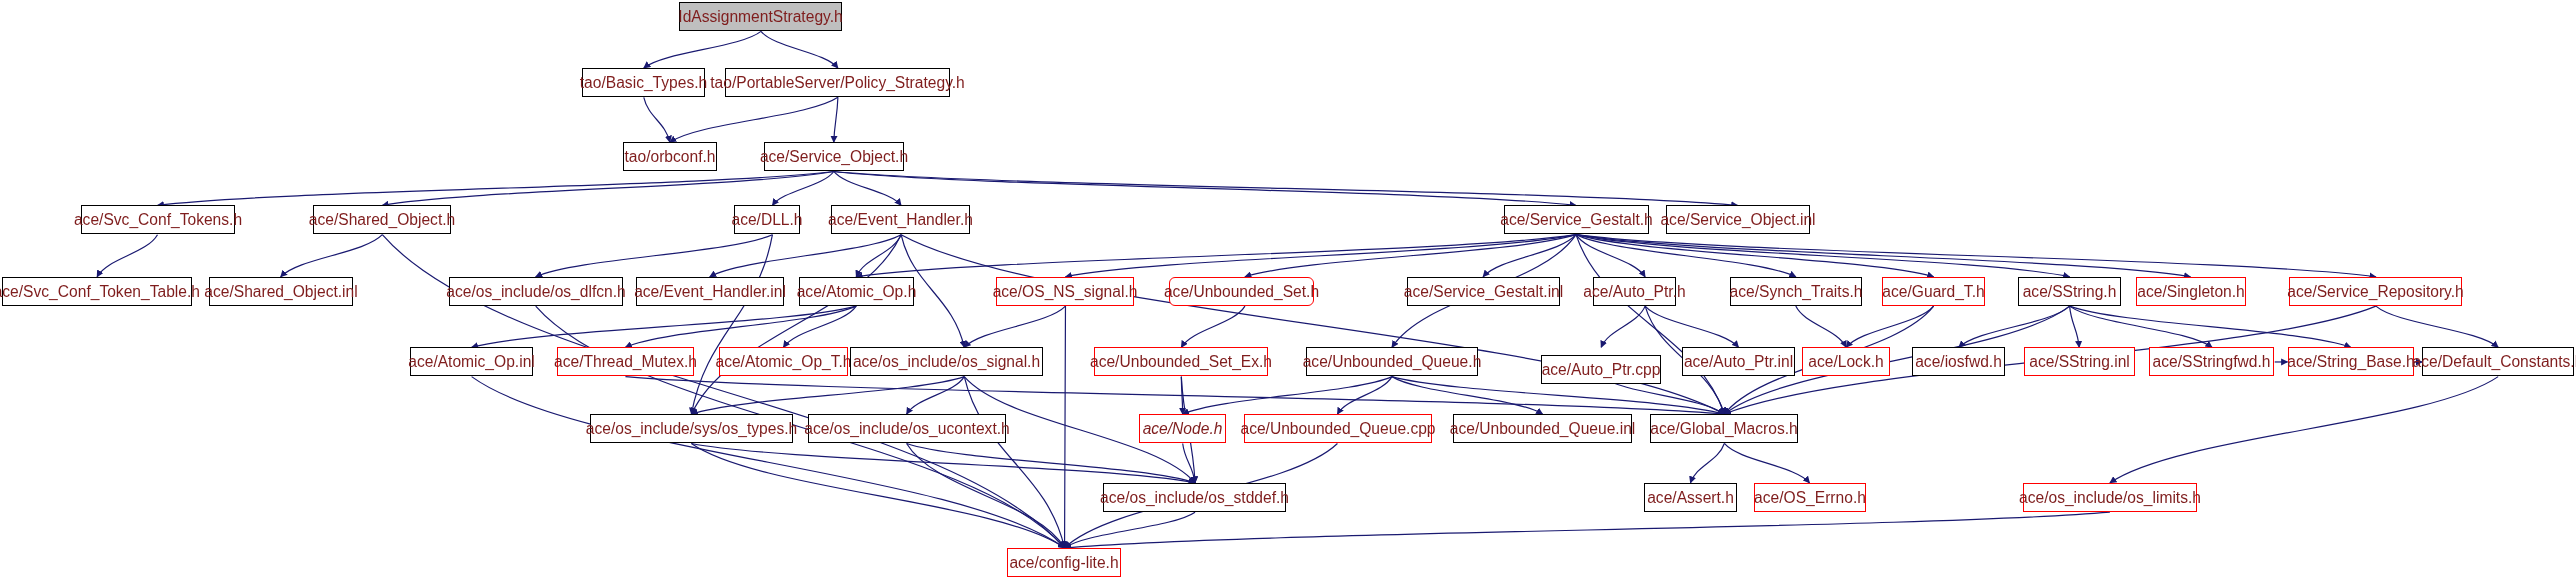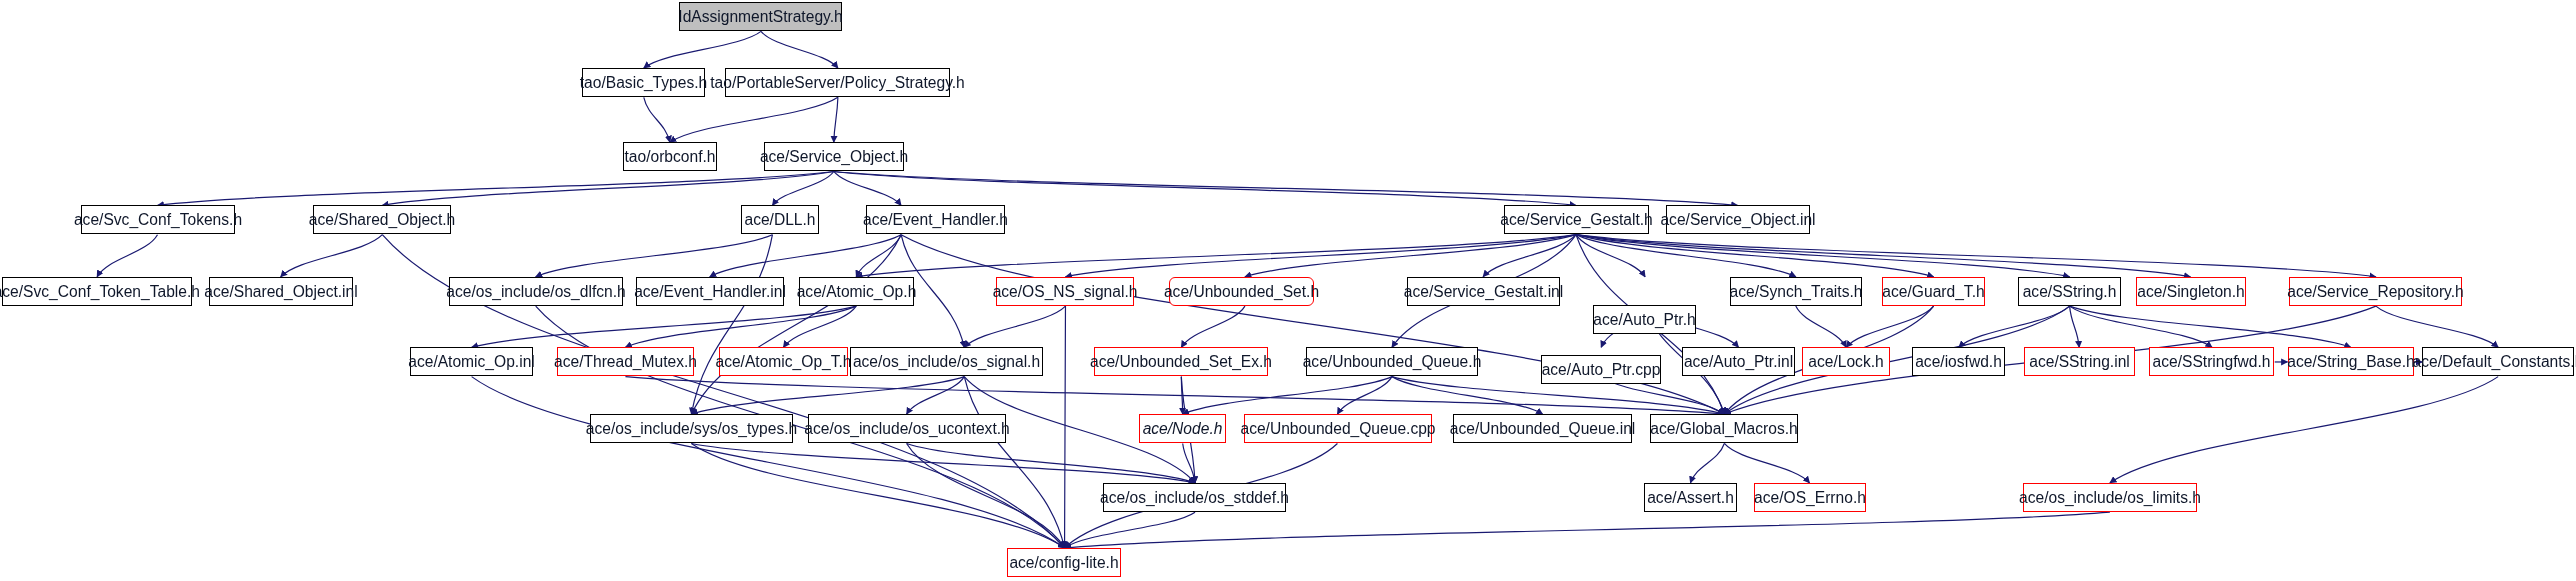--- a/index.html
+++ b/index.html
@@ -1,20 +1,20 @@
 <!DOCTYPE html>
 <html style="font-size:14.7px"><head>
 <meta charset="utf-8">
 <style>
   html,body{margin:0;padding:0;background:#ffffff;}
   body{font-family:"Liberation Sans",sans-serif;}
   #graph{position:relative;width:2576px;height:582px;background:#fff;overflow:hidden;}
   #edges{position:absolute;left:0;top:0;width:2576px;height:582px;}
   .node{position:absolute;box-sizing:border-box;display:flex;align-items:center;justify-content:center;
-        background:#ffffff;border:0.9px solid #000000;color:#0f172a;white-space:nowrap;
+        background:#ffffff;border:0.9px solid #000000;color:#7f1d1d;white-space:nowrap;
         font-size:15.6px;line-height:1;letter-spacing:0px;height:29px;z-index:5;}
   .node.red{border-color:#ff0000;}
   .node.root{background:#bfbfbf;border:1.8px solid #000000;}
   .node span{padding:0 6.4px;pointer-events:none;}
 </style>
 </head>
 <body>
 
 <div id="graph">
   <svg id="edges" xmlns="http://www.w3.org/2000/svg" viewBox="0 0 2813 635" width="2576" height="582">
@@ -120,24 +120,24 @@
       </div>
       <div class="node" style="left: 764px; top: 142px; width: 140px;">
         <span>ace/Service_Object.h</span>
       </div>
       <div class="node" style="left: 81px; top: 205px; width: 154px;">
         <span>ace/Svc_Conf_Tokens.h</span>
       </div>
       <div class="node" style="left: 313px; top: 205px; width: 138px;">
         <span>ace/Shared_Object.h</span>
       </div>
-      <div class="node" style="left: 734px; top: 205px; width: 78px; margin-left: 7px;">
+      <div class="node" style="left: 734px; top: 205px; width: 66px;">
         <span>ace/DLL.h</span>
       </div>
-      <div class="node" style="left: 831px; top: 205px; width: 139px; margin-left: 35px;">
+      <div class="node" style="left: 831px; top: 205px; width: 139px;">
         <span>ace/Event_Handler.h</span>
       </div>
       <div class="node" style="left: 1504px; top: 205px; width: 145px;">
         <span>ace/Service_Gestalt.h</span>
       </div>
       <div class="node" style="left: 1666px; top: 205px; width: 144px;">
         <span>ace/Service_Object.inl</span>
       </div>
       <div class="node" style="left: 1.8px; top: 277px; width: 190px;">
         <span>ace/Svc_Conf_Token_Table.h</span>
@@ -156,21 +156,21 @@
       </div>
       <div class="node red" style="left: 996px; top: 277px; width: 138px;">
         <span>ace/OS_NS_signal.h</span>
       </div>
       <div class="node red" style="left: 1169px; top: 277px; width: 145px; border-radius: 6px;">
         <span>ace/Unbounded_Set.h</span>
       </div>
       <div class="node" style="left: 1407px; top: 277px; width: 153px;">
         <span>ace/Service_Gestalt.inl</span>
       </div>
-      <div class="node" style="left: 1593px; top: 277px; width: 103px; margin-top: 28px;">
+      <div class="node" style="left: 1593px; top: 277px; width: 83px;">
         <span>ace/Auto_Ptr.h</span>
       </div>
       <div class="node" style="left: 1730px; top: 277px; width: 132px;">
         <span>ace/Synch_Traits.h</span>
       </div>
       <div class="node red" style="left: 1882px; top: 277px; width: 103px;">
         <span>ace/Guard_T.h</span>
       </div>
       <div class="node" style="left: 2018px; top: 277px; width: 103px; text-align: center;">
         <span>ace/SString.h</span>

